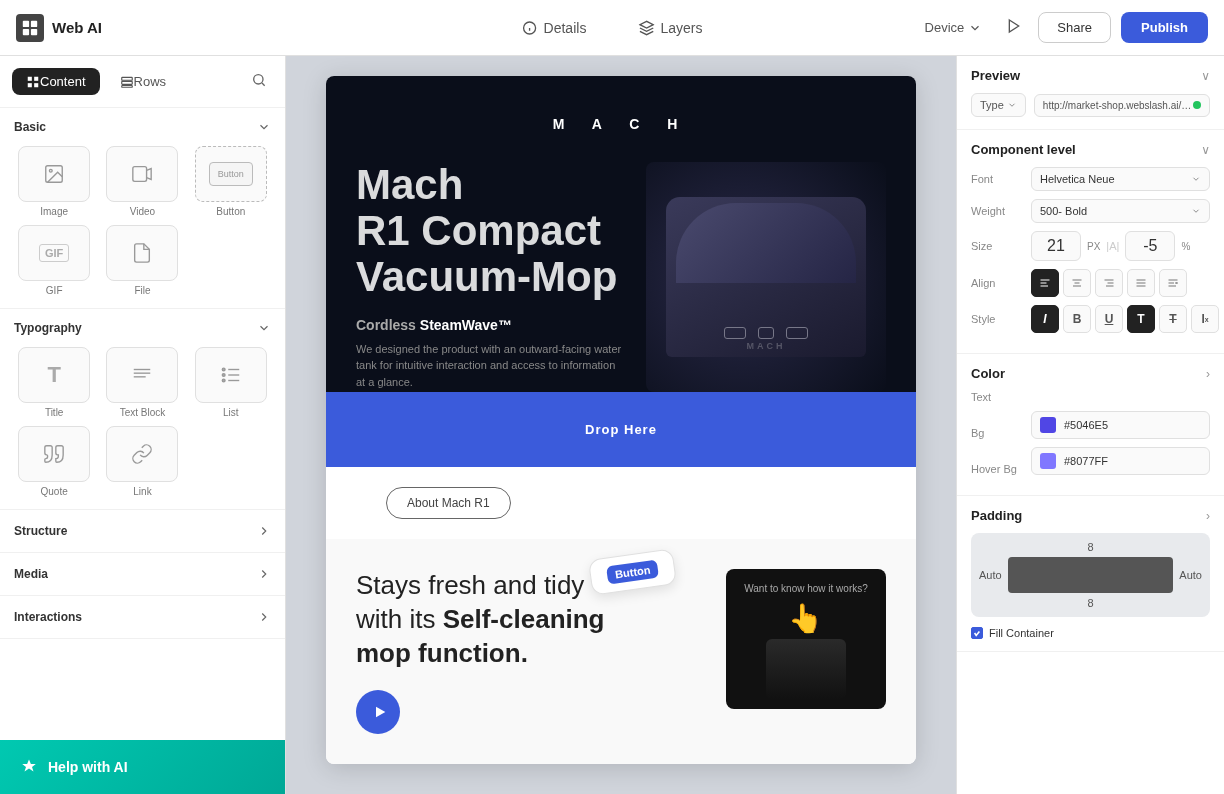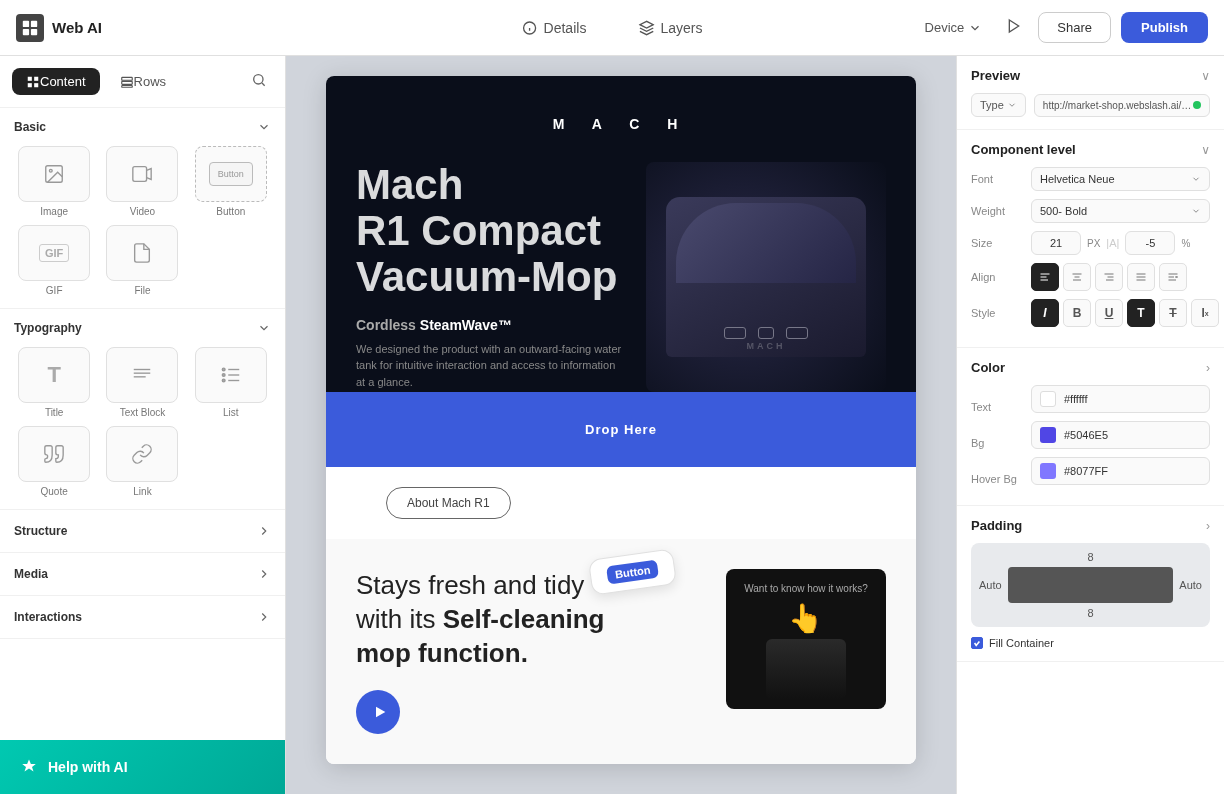--- a/index.html
+++ b/index.html
@@ -97,21 +97,21 @@
     .url-field { flex: 1; border: 1px solid #e0e0e0; border-radius: 6px; padding: 5px 8px; font-size: 10px; color: #555; background: #fafafa; display: flex; align-items: center; justify-content: space-between; }
     .url-dot { width: 8px; height: 8px; background: #22c55e; border-radius: 50%; flex-shrink: 0; }
 
     .prop-row { display: flex; align-items: center; margin-bottom: 8px; }
     .prop-label { width: 60px; font-size: 11px; color: #888; flex-shrink: 0; }
     .prop-value { flex: 1; }
     .select-field { width: 100%; border: 1px solid #e0e0e0; border-radius: 6px; padding: 5px 8px; font-size: 11px; color: #333; background: #fafafa; display: flex; align-items: center; justify-content: space-between; cursor: pointer; }
     .select-field svg { width: 10px; height: 10px; stroke: #777; fill: none; }
 
     .size-row { display: flex; align-items: center; gap: 6px; }
-    .size-input { border: 1px solid #e0e0e0; border-radius: 6px; padding: 5px 8px; font-size: 11px; color: #333; background: #fafafa; width: 50px; text-align: center; }
+    .size-input { border: 1px solid #e0e0e0; border-radius: 6px; padding: 5px 8px; font-size: 16px; color: #333; background: #fafafa; width: 50px; text-align: center; }
     .size-unit { font-size: 10px; color: #888; }
     .size-sep { font-size: 11px; color: #ccc; }
 
     .align-row { display: flex; gap: 4px; }
     .align-btn { width: 28px; height: 28px; border: 1px solid #e0e0e0; border-radius: 5px; display: flex; align-items: center; justify-content: center; cursor: pointer; background: #fafafa; }
     .align-btn.active { background: #222; border-color: #222; }
     .align-btn svg { width: 12px; height: 12px; }
     .align-btn.active svg { stroke: #fff; fill: none; }
     .align-btn svg { stroke: #777; fill: none; }
 
@@ -550,24 +550,20 @@
     </div>
 
     <div class="rp-section">
       <div class="rp-section-header">
         <span class="rp-section-title">Color</span>
         <span class="rp-chevron">›</span>
       </div>
 
       <div class="color-row">
         <span class="color-label">Text</span>
-        <div class="color-swatch-field">
-          <div class="color-swatch" style="background:#ffffff;border:1px solid #ddd;"></div>
-          <span class="color-text">#ffffff</span>
-        </div>
       </div>
 
       <div class="color-row">
         <span class="color-label">Bg</span>
         <div class="color-swatch-field">
           <div class="color-swatch" style="background:#5046E5;"></div>
           <span class="color-text">#5046E5</span>
         </div>
       </div>
 

